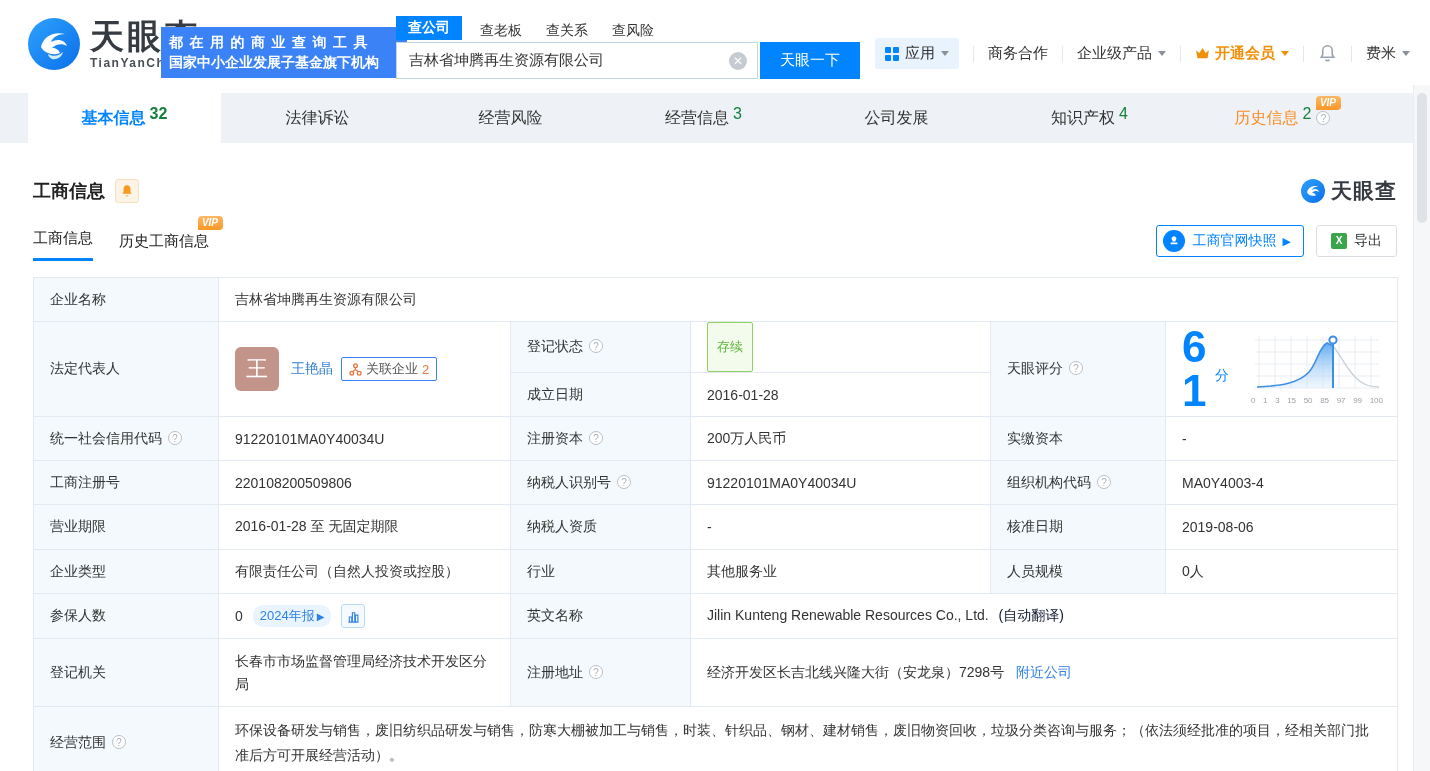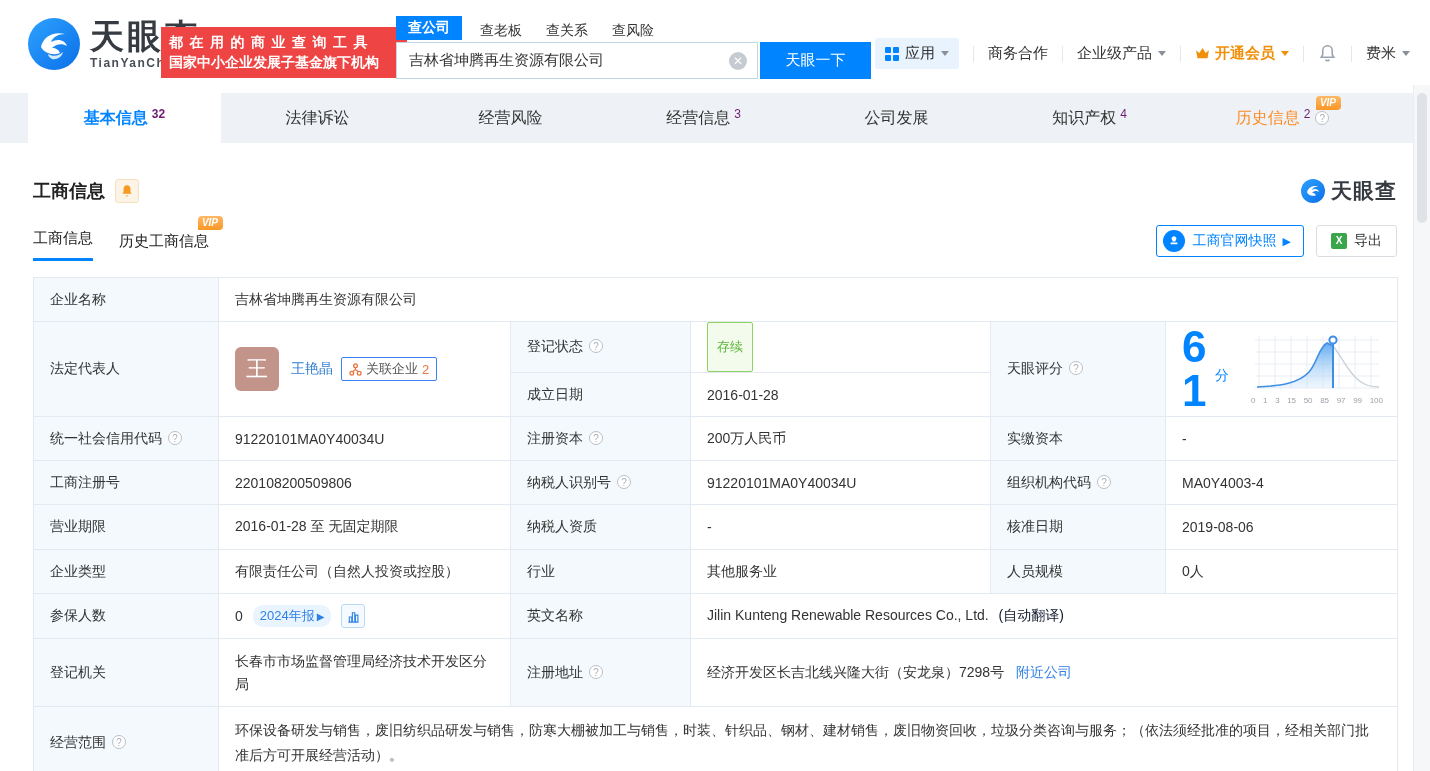--- a/index.html
+++ b/index.html
@@ -5,56 +5,56 @@
   * { margin:0; padding:0; box-sizing:border-box; }
   html,body { width:1430px; height:771px; overflow:hidden; background:#fff;
     font-family:"Liberation Sans","DejaVu Sans",sans-serif; color:#333; font-size:14px; }
 
   
   .header { position:relative; height:85px; background:#fff; }
   .logo { position:absolute; left:28px; top:18px; display:flex; align-items:center; }
   .logo-text { margin-left:10px; }
   .logo-cn { font-size:34px; font-weight:bold; color:#363a41; letter-spacing:3px; line-height:1; }
   .logo-en { font-size:12px; font-weight:bold; color:#4a4f57; letter-spacing:1.5px; margin-top:3px; }
-  .banner { position:absolute; left:161px; top:27px; width:246px; height:51px; background:#ef4444;
+  .banner { position:absolute; left:161px; top:27px; width:246px; height:51px; background:#3b82f6;
     color:#fff; font-weight:bold; font-size:14px; padding:5px 8px; line-height:1.45; }
   .banner-l1 { letter-spacing:6.5px; white-space:nowrap; }
   .banner-l2 { letter-spacing:0px; white-space:nowrap; }
 
   .search-wrap { position:absolute; left:396px; top:16px; }
   .search-tabs { display:flex; align-items:flex-end; height:24px; }
   .stab { font-size:14px; color:#333; margin-right:24px; cursor:pointer; }
   .stab.active { background:#0084ff; color:#fff; padding:3px 12px; margin-right:18px; font-weight:bold; }
   .search-row { display:flex; margin-top:2px; }
   .search-box { position:relative; width:362px; height:37px; border:1px solid #c3d6e8; background:#fff; }
   .search-box input { width:100%; height:100%; border:none; outline:none; padding:0 40px 0 12px;
     font-size:15px; color:#333; font-family:inherit; }
   .clear-ic { position:absolute; right:10px; top:9px; width:18px; height:18px; border-radius:50%;
     background:#c6cbd1; color:#fff; font-size:12px; line-height:18px; text-align:center; cursor:pointer; }
-  .search-btn { width:111px; height:37px; margin-left:2px; background:#0084ff; color:#fff; border:none;
+  .search-btn { width:100px; height:37px; margin-left:2px; background:#0084ff; color:#fff; border:none;
     font-size:15px; cursor:pointer; font-family:inherit; }
 
   .topnav { position:absolute; right:20px; top:38px; display:flex; align-items:center; font-size:15px; }
   .apps-chip { display:flex; align-items:center; background:#e9f3fe; padding:6px 10px; border-radius:3px; cursor:pointer; }
   .grid-ic { display:grid; grid-template-columns:6px 6px; grid-gap:2px; margin-right:6px; }
   .grid-ic i { width:6px; height:6px; background:#0084ff; border-radius:1px; }
   .caret { width:0; height:0; border-left:4px solid transparent; border-right:4px solid transparent;
     border-top:5px solid #8a9099; margin-left:6px; display:inline-block; }
   .caret.orange { border-top-color:#f0900a; }
   .tn-sep { width:1px; height:16px; background:#e3e6ea; margin:0 14px; }
   .tn-item { display:flex; align-items:center; cursor:pointer; color:#333; }
   .tn-item.vip { color:#f0900a; font-weight:bold; }
   .crown { margin-right:5px; display:inline-flex; }
   .bell-btn { display:inline-flex; cursor:pointer; }
 
   
   .navband { margin-top:8px; height:50px; background:#eef2f6; display:flex; padding-left:28px; }
   .ntab { width:193px; display:flex; align-items:center; justify-content:center; font-size:16px;
     color:#333; cursor:pointer; position:relative; }
-  .ntab .cnt { font-size:12px; color:#701a75; margin-left:4px; margin-top:-8px; }
+  .ntab .cnt { font-size:16px; color:#15803d; margin-left:4px; margin-top:-8px; }
   .ntab.active { background:#fff; color:#0084ff; font-weight:bold; }
   .ntab.orange { color:#fb8d25; }
   .vipbadge { background:linear-gradient(180deg,#ffb866,#f99726); color:#fff; font-size:10px; font-weight:bold;
     font-style:italic; padding:1px 5px 1px 4px; border-radius:4px 4px 4px 0; line-height:1.2; }
   .ntab .vipbadge { position:absolute; top:3px; right:38px; }
   .qmark { display:inline-block; width:14px; height:14px; border:1px solid #b9bfc7; border-radius:50%;
     color:#a9b0b8; font-size:10px; line-height:13px; text-align:center; margin-left:5px; cursor:pointer;
     font-weight:normal; background:#fff; }
   .qmark.inlabel { margin-left:6px; vertical-align:1px; }
 

